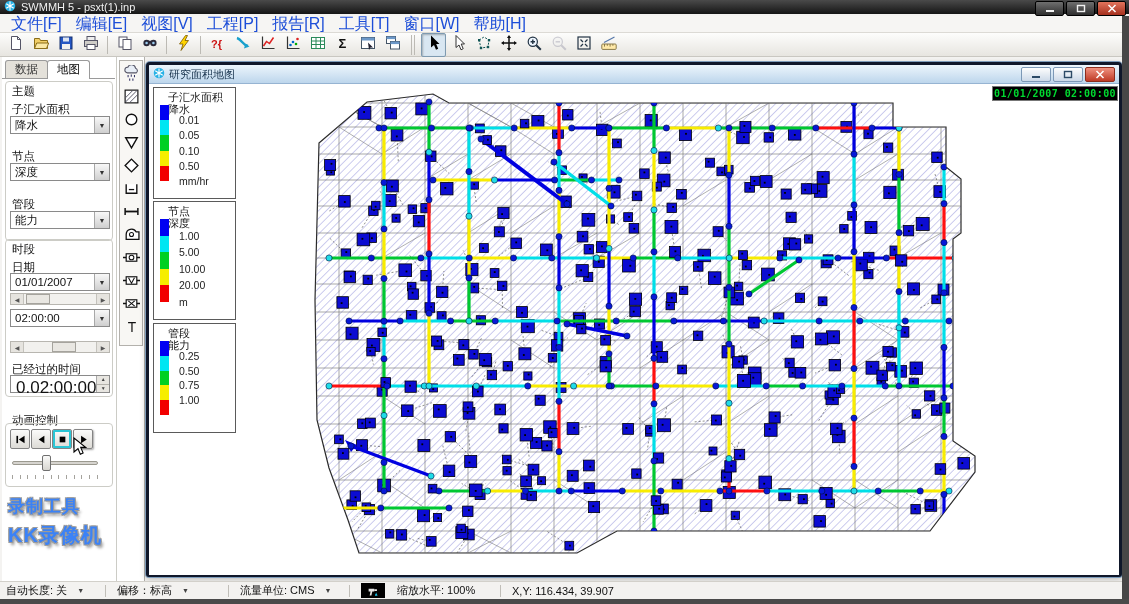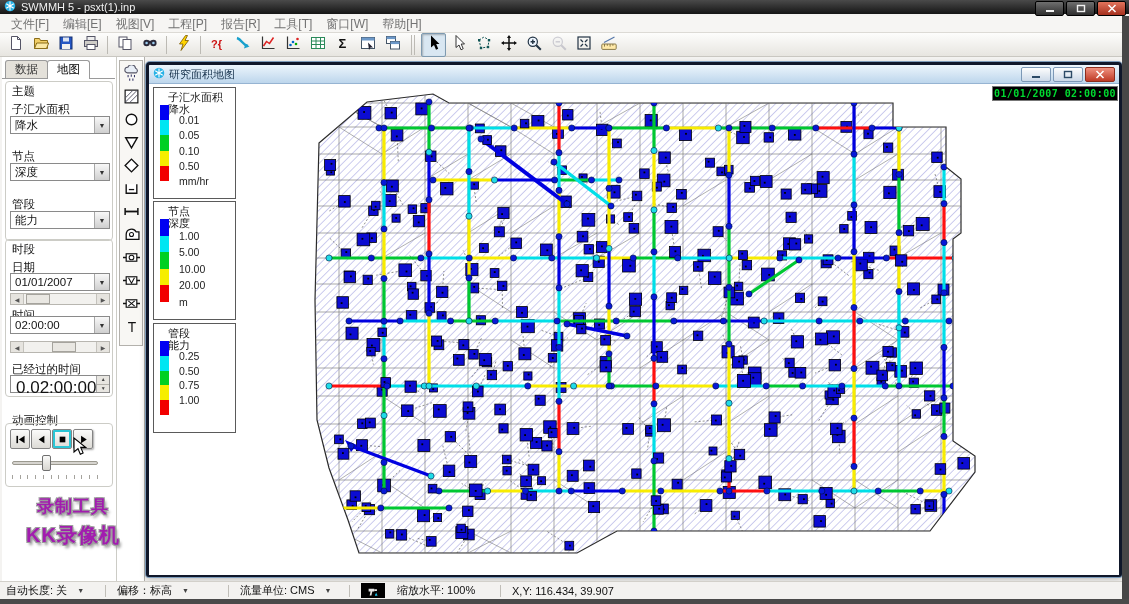--- a/index.html
+++ b/index.html
@@ -11,21 +11,21 @@
     background:linear-gradient(#4a4a4a,#151515);display:flex;align-items:center;gap:5px;
     padding-left:4px;box-sizing:border-box;color:#f0f0f0;font-size:11px;}
   #titlebar .ttl{flex:0 0 auto;}
   #win-controls{position:absolute;right:3px;top:1px;display:flex;gap:2px;}
   .wbtn{width:27px;height:13px;border:1px solid #000;border-radius:2px;
     background:linear-gradient(#6f6f6f,#2e2e2e);display:flex;align-items:center;justify-content:center;}
   .wbtn.close{background:linear-gradient(#e2745c,#a5301e);}
   
   #menubar{position:absolute;left:0;top:16px;width:1122px;height:17px;background:#f6f5f3;
     border-bottom:1px solid #dcdad5;display:flex;align-items:center;padding-left:4px;box-sizing:border-box;}
-  .menu-item{padding:0 7px;font-size:12px;color:#737373;white-space:nowrap;}
+  .menu-item{padding:0 7px;font-size:16px;color:#1d4ed8;white-space:nowrap;}
   
   #toolbar{position:absolute;left:0;top:33px;width:1122px;height:24px;
     background:linear-gradient(#fdfdfc,#e7e5e0);border-bottom:1px solid #c9c7c1;
     display:flex;align-items:center;padding-left:3px;box-sizing:border-box;}
   .tbtn{width:23px;height:22px;display:flex;align-items:center;justify-content:center;border:1px solid transparent;border-radius:2px;flex:0 0 auto;}
   .tbtn.pressed{border:1px solid #7e9ab0;background:#d9e7f2;box-shadow:inset 1px 1px 2px rgba(0,0,0,.25);}
   .tbtn.disabled{opacity:.45;}
   .tsep{width:1px;height:18px;background:#bcbab4;margin:0 4px;flex:0 0 auto;}
   .tsep2{width:2px;height:20px;border-left:1px solid #bcbab4;border-right:1px solid #bcbab4;margin:0 6px;flex:0 0 auto;}
   
@@ -59,22 +59,22 @@
     border:1px solid #848484;border-radius:2px;display:flex;align-items:center;justify-content:center;box-sizing:border-box;}
   .abtn.focus{box-shadow:inset 0 0 0 2px #2bc6d6;}
   .abtn.raised{box-shadow:1px 1px 2px rgba(0,0,0,.35);}
   .slider-track{position:absolute;left:10px;top:404px;width:86px;height:4px;background:#d6d4cf;border:1px solid #9b998f;border-radius:2px;box-sizing:border-box;}
   .slider-thumb{position:absolute;left:40px;top:398px;width:9px;height:16px;background:linear-gradient(#fafaf9,#d8d6d0);border:1px solid #6f6f6f;border-radius:2px;box-sizing:border-box;}
   #ticks{position:absolute;left:10px;top:418px;width:86px;display:flex;justify-content:space-between;}
   #ticks i{width:1px;height:4px;background:#a5a39d;}
   #objbar{position:absolute;left:117px;top:3px;width:24px;height:286px;background:#f8f7f4;
     border:1px solid #b3b1ac;display:flex;flex-direction:column;align-items:center;padding-top:2px;gap:2px;box-sizing:border-box;}
   .obtn{width:20px;height:21px;display:flex;align-items:center;justify-content:center;}
-  #watermark{position:absolute;left:6px;top:438px;width:130px;text-align:center;pointer-events:none;
-    font-weight:bold;color:#a21caf;letter-spacing:1px;
+  #watermark{position:absolute;left:6px;top:438px;width:130px;pointer-events:none;
+    font-weight:bold;color:#3b82f6;letter-spacing:1px;
     text-shadow:-1px -1px 0 #9c9c9c,1px -1px 0 #9c9c9c,-1px 1px 0 #9c9c9c,1px 1px 0 #9c9c9c,2px 3px 3px #8a8a8a;}
   #wm1{font-size:17px;}
   #wm2{font-size:20px;margin-top:4px;}
   #cursor{position:absolute;left:71px;top:380px;z-index:9;pointer-events:none;}
   
   #mapwin{position:absolute;left:146px;top:5px;width:976px;height:515px;
     border:3px solid #0f172a;border-radius:4px 4px 3px 3px;background:#fff;box-sizing:border-box;
     box-shadow:0 0 0 1px #7e9cba, 0 2px 6px rgba(0,0,0,.25);}
   #mw-titlebar{height:18px;background:linear-gradient(#ecf5fc,#bdd6ec);border-bottom:1px solid #96b4d2;
     display:flex;align-items:center;gap:4px;padding:0 4px;font-size:11px;color:#15304a;border-radius:2px 2px 0 0;}
@@ -339,21 +339,21 @@
       </div>
       <div class="hscroll" style="top:236px;">
         <span class="sbtn">◀</span>
         <div class="strack">
             <div class="sthumb" style="left:2px;"></div>
           </div>
         <span class="sbtn">▶</span>
       </div>
 
       <div class="plabel" style="top:251px;">时间</div>
-      <div class="dropdown" style="top:259px;">
+      <div class="dropdown" style="top:252px;">
         <span class="dd-text">02:00:00</span>
         <span class="dd-btn">▼</span>
       </div>
       <div class="hscroll" style="top:284px;">
         <span class="sbtn">◀</span>
         <div class="strack">
             <div class="sthumb" style="left:28px;"></div>
           </div>
         <span class="sbtn">▶</span>
       </div>

